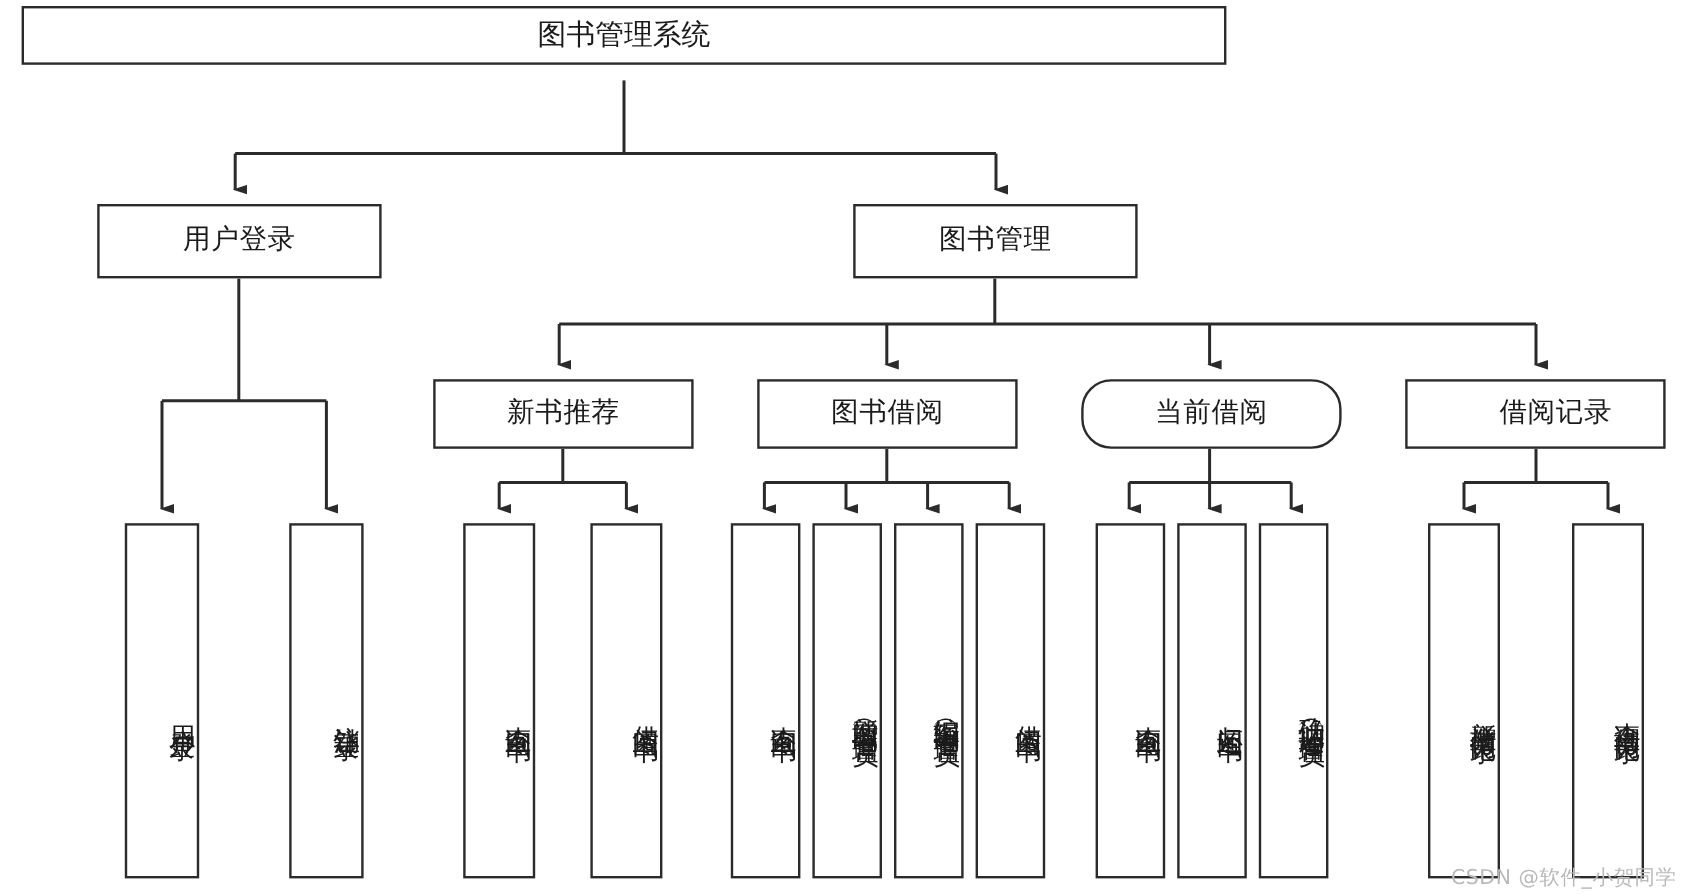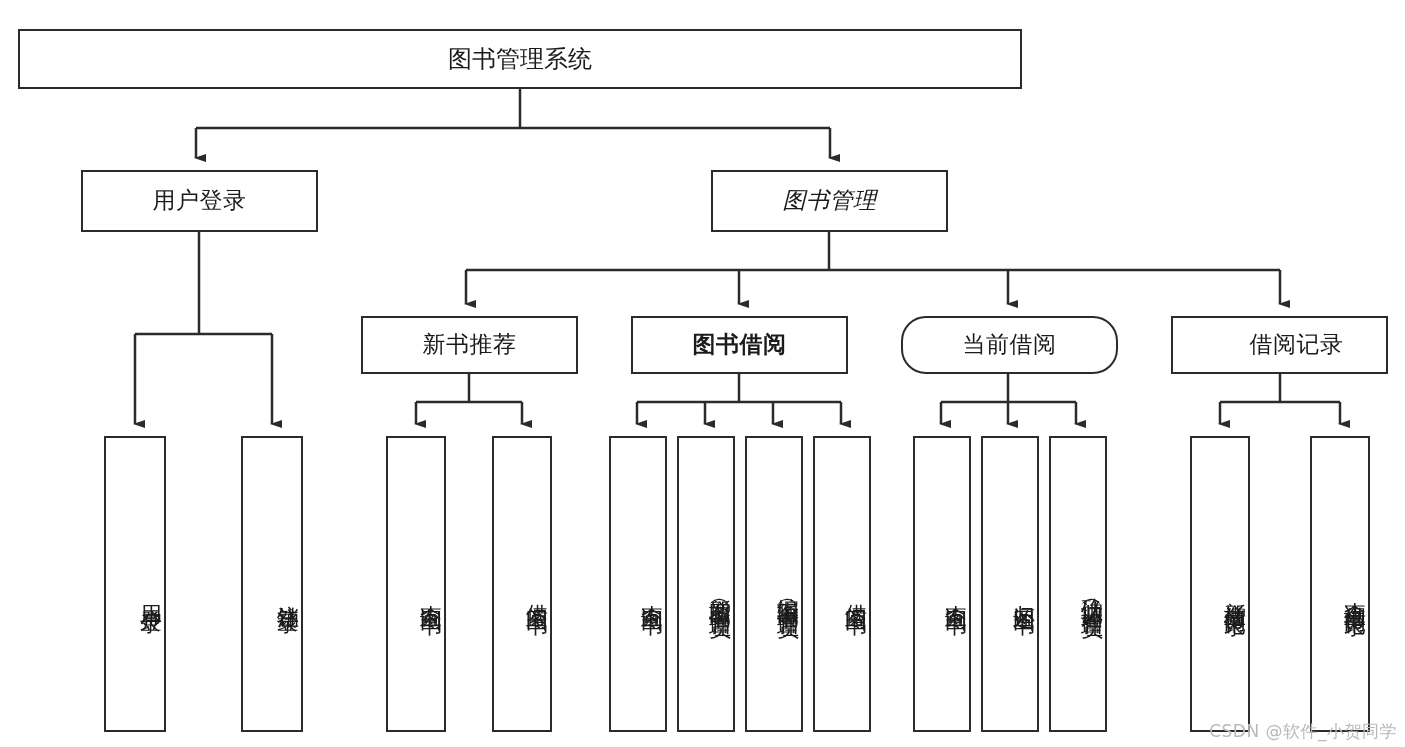--- a/index.html
+++ b/index.html
@@ -116,35 +116,35 @@
       <path d="M1008,402 L1008,424" marker-end="url(#arrow)"></path>
       <path d="M1076,402 L1076,424" marker-end="url(#arrow)"></path>
 
       <path d="M1280,374 L1280,402"></path>
       <path d="M1220,402 L1340,402"></path>
       <path d="M1220,402 L1220,424" marker-end="url(#arrow)"></path>
       <path d="M1340,402 L1340,424" marker-end="url(#arrow)"></path>
     </g>
   </svg>
 
-  <div class="node root" style="left:18px; top:29px; width:1004px; height:60px;">
+  <div class="node root" style="left:18px; top:5px; width:1004px; height:49px;">
     <span>图书管理系统</span>
   </div>
 
   <div class="node h" style="left:81px; top:170px; width:237px; height:62px;">
     <span>用户登录</span>
   </div>
-  <div class="node h" style="left:711px; top:170px; width:237px; height:62px;font-style:italic;">
+  <div class="node h" style="left:711px; top:170px; width:237px; height:62px;">
     <span>图书管理</span>
   </div>
 
   <div class="node h" style="left:361px; top:316px; width:217px; height:58px;">
     <span>新书推荐</span>
   </div>
-  <div class="node h" style="left:631px; top:316px; width:217px; height:58px;font-weight:bold;">
+  <div class="node h" style="left:631px; top:316px; width:217px; height:58px;">
     <span>图书借阅</span>
   </div>
   <div class="node h" style="left:901px; top:316px; width:217px; height:58px;border-radius:25px;">
     <span>当前借阅</span>
   </div>
   <div class="node h" style="left:1171px; top:316px; width:217px; height:58px;padding-left:34px;">
     <span>借阅记录</span>
   </div>
 
   <div class="node v" style="left:104px; top:436px; width:62px; height:296px;">

